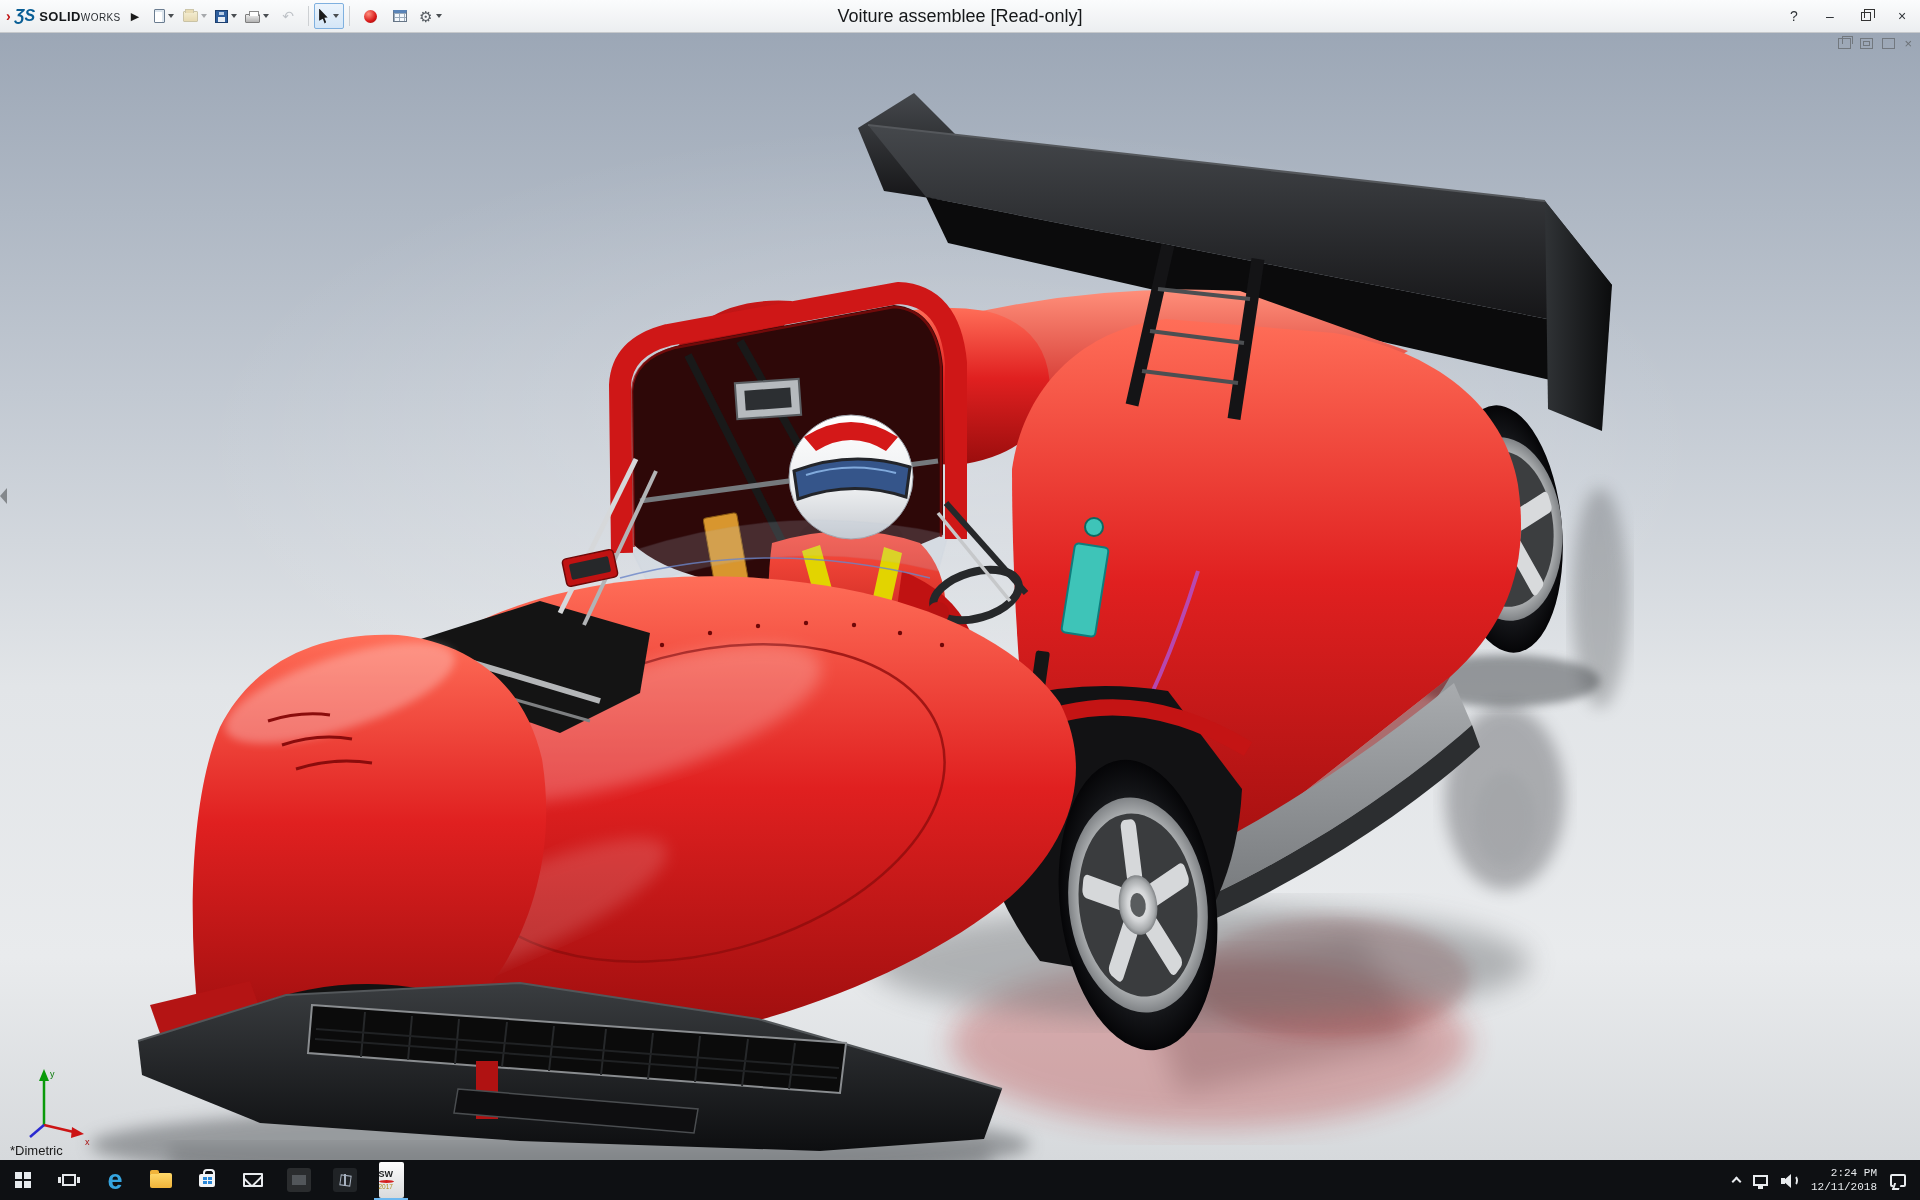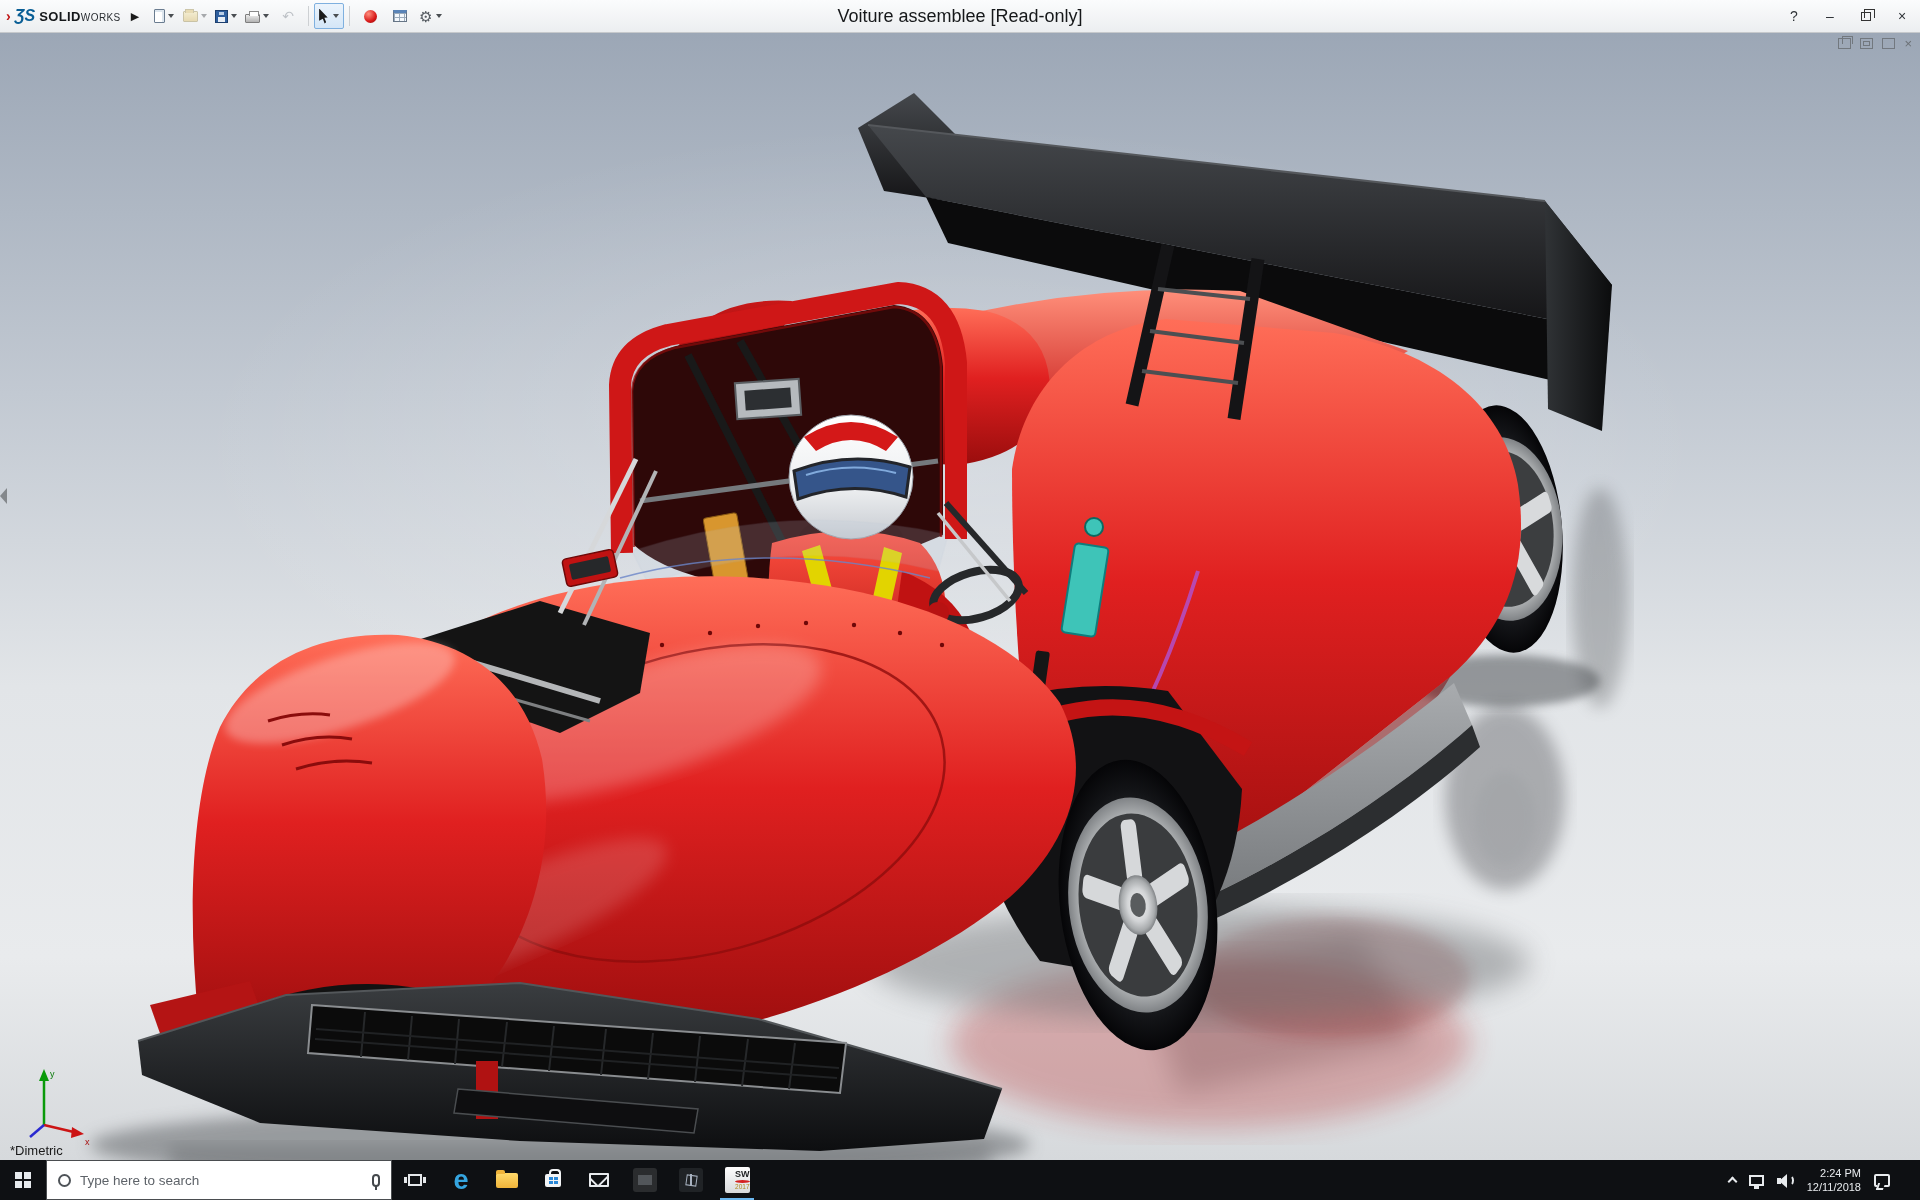--- a/index.html
+++ b/index.html
@@ -98,27 +98,27 @@
   .bag i span { background:#2a88d8; }
   .envelope { width:20px; height:14px; border:2px solid #e8ebee; border-radius:1px; position:relative; overflow:hidden; }
   .envelope::before { content:""; position:absolute; left:-2px; top:-9px; width:14px; height:14px;
     background:transparent; border:2px solid #e8ebee; transform:rotate(45deg); }
   .darktile { width:24px; height:24px; background:#2a2c2e; border-radius:3px; position:relative; }
   .darktile::before { content:""; position:absolute; left:5px; top:7px; width:14px; height:10px; background:#52565a; }
   .cubetile { width:24px; height:24px; background:#202326; border-radius:3px; position:relative; }
   .cubetile::before { content:""; position:absolute; left:7px; top:7px; width:9px; height:9px;
     border:1.5px solid #a8b2c0; transform:rotate(8deg); }
   .cubetile::after { content:""; position:absolute; left:11px; top:6px; width:1.5px; height:12px; background:#a8b2c0; }
-  .swtile { width:25px; height:26px; background:linear-gradient(#fdfdfd,#d8dadc); border-radius:2px;
-    display:flex; flex-direction:column; align-items:flex-end; justify-content:center; gap:1px; }
+  .swtile { width:25px; height:36px; background:linear-gradient(#fdfdfd,#d8dadc); border-radius:2px;
+    display:flex; flex-direction:column; align-items:flex-start; justify-content:center; gap:1px; }
   .swtile .swt { font-size:9px; font-weight:bold; color:#1c1e20; line-height:1; }
   .swtile .swu { width:15px; height:3px; border-bottom:3px solid #d42020; border-radius:50%; }
   .swtile .swy { font-size:6.5px; color:#b08a20; line-height:1; }
   .running { position:absolute; bottom:0; left:6px; right:6px; height:2px; background:#6cb8f0; }
-  .tray { margin-left:auto; display:flex; align-items:center; gap:13px; padding-right:30px; color:#e8ebee; }
+  .tray { margin-left:auto; display:flex; align-items:center; gap:13px; padding-right:14px; color:#e8ebee;font-family:Liberation Mono, monospace; }
   .chev { width:7px; height:7px; border-top:2px solid #e8ebee; border-right:2px solid #e8ebee;
     transform:rotate(-45deg); margin-top:3px; }
   .net { width:15px; height:11px; border:2px solid #e8ebee; position:relative; }
   .net::after { content:""; position:absolute; left:3px; bottom:-5px; width:5px; height:3px; background:#e8ebee; }
   .vol { position:relative; width:17px; height:15px; }
   .vol::before { content:""; position:absolute; left:0; top:5px; width:4px; height:6px; background:#e8ebee; }
   .vol::after { content:""; position:absolute; left:2px; top:1px; width:0; height:0;
     border:7px solid transparent; border-right:8px solid #e8ebee; border-left:none; }
   .vol .wave { position:absolute; right:0px; top:2px; width:9px; height:11px;
     border:2px solid transparent; border-right:2px solid #e8ebee; border-radius:50%; }
@@ -469,25 +469,20 @@
 
 <div class="taskbar">
   <div class="tkbtn">
     <span class="winlogo">
         <span></span>
         <span></span>
         <span></span>
         <span></span>
       </span>
   </div>
-  <div class="searchbox">
-    <span class="ring"></span>
-    <input placeholder="Type here to search" style="">
-    <span class="mic"></span>
-  </div>
   <div class="tkbtn">
       <span class="tv-icon"></span>
     </div>
   <div class="tkbtn">
       <span class="edge-e">e</span>
     </div>
   <div class="tkbtn">
       <span class="folder"></span>
     </div>
   <div class="tkbtn">

